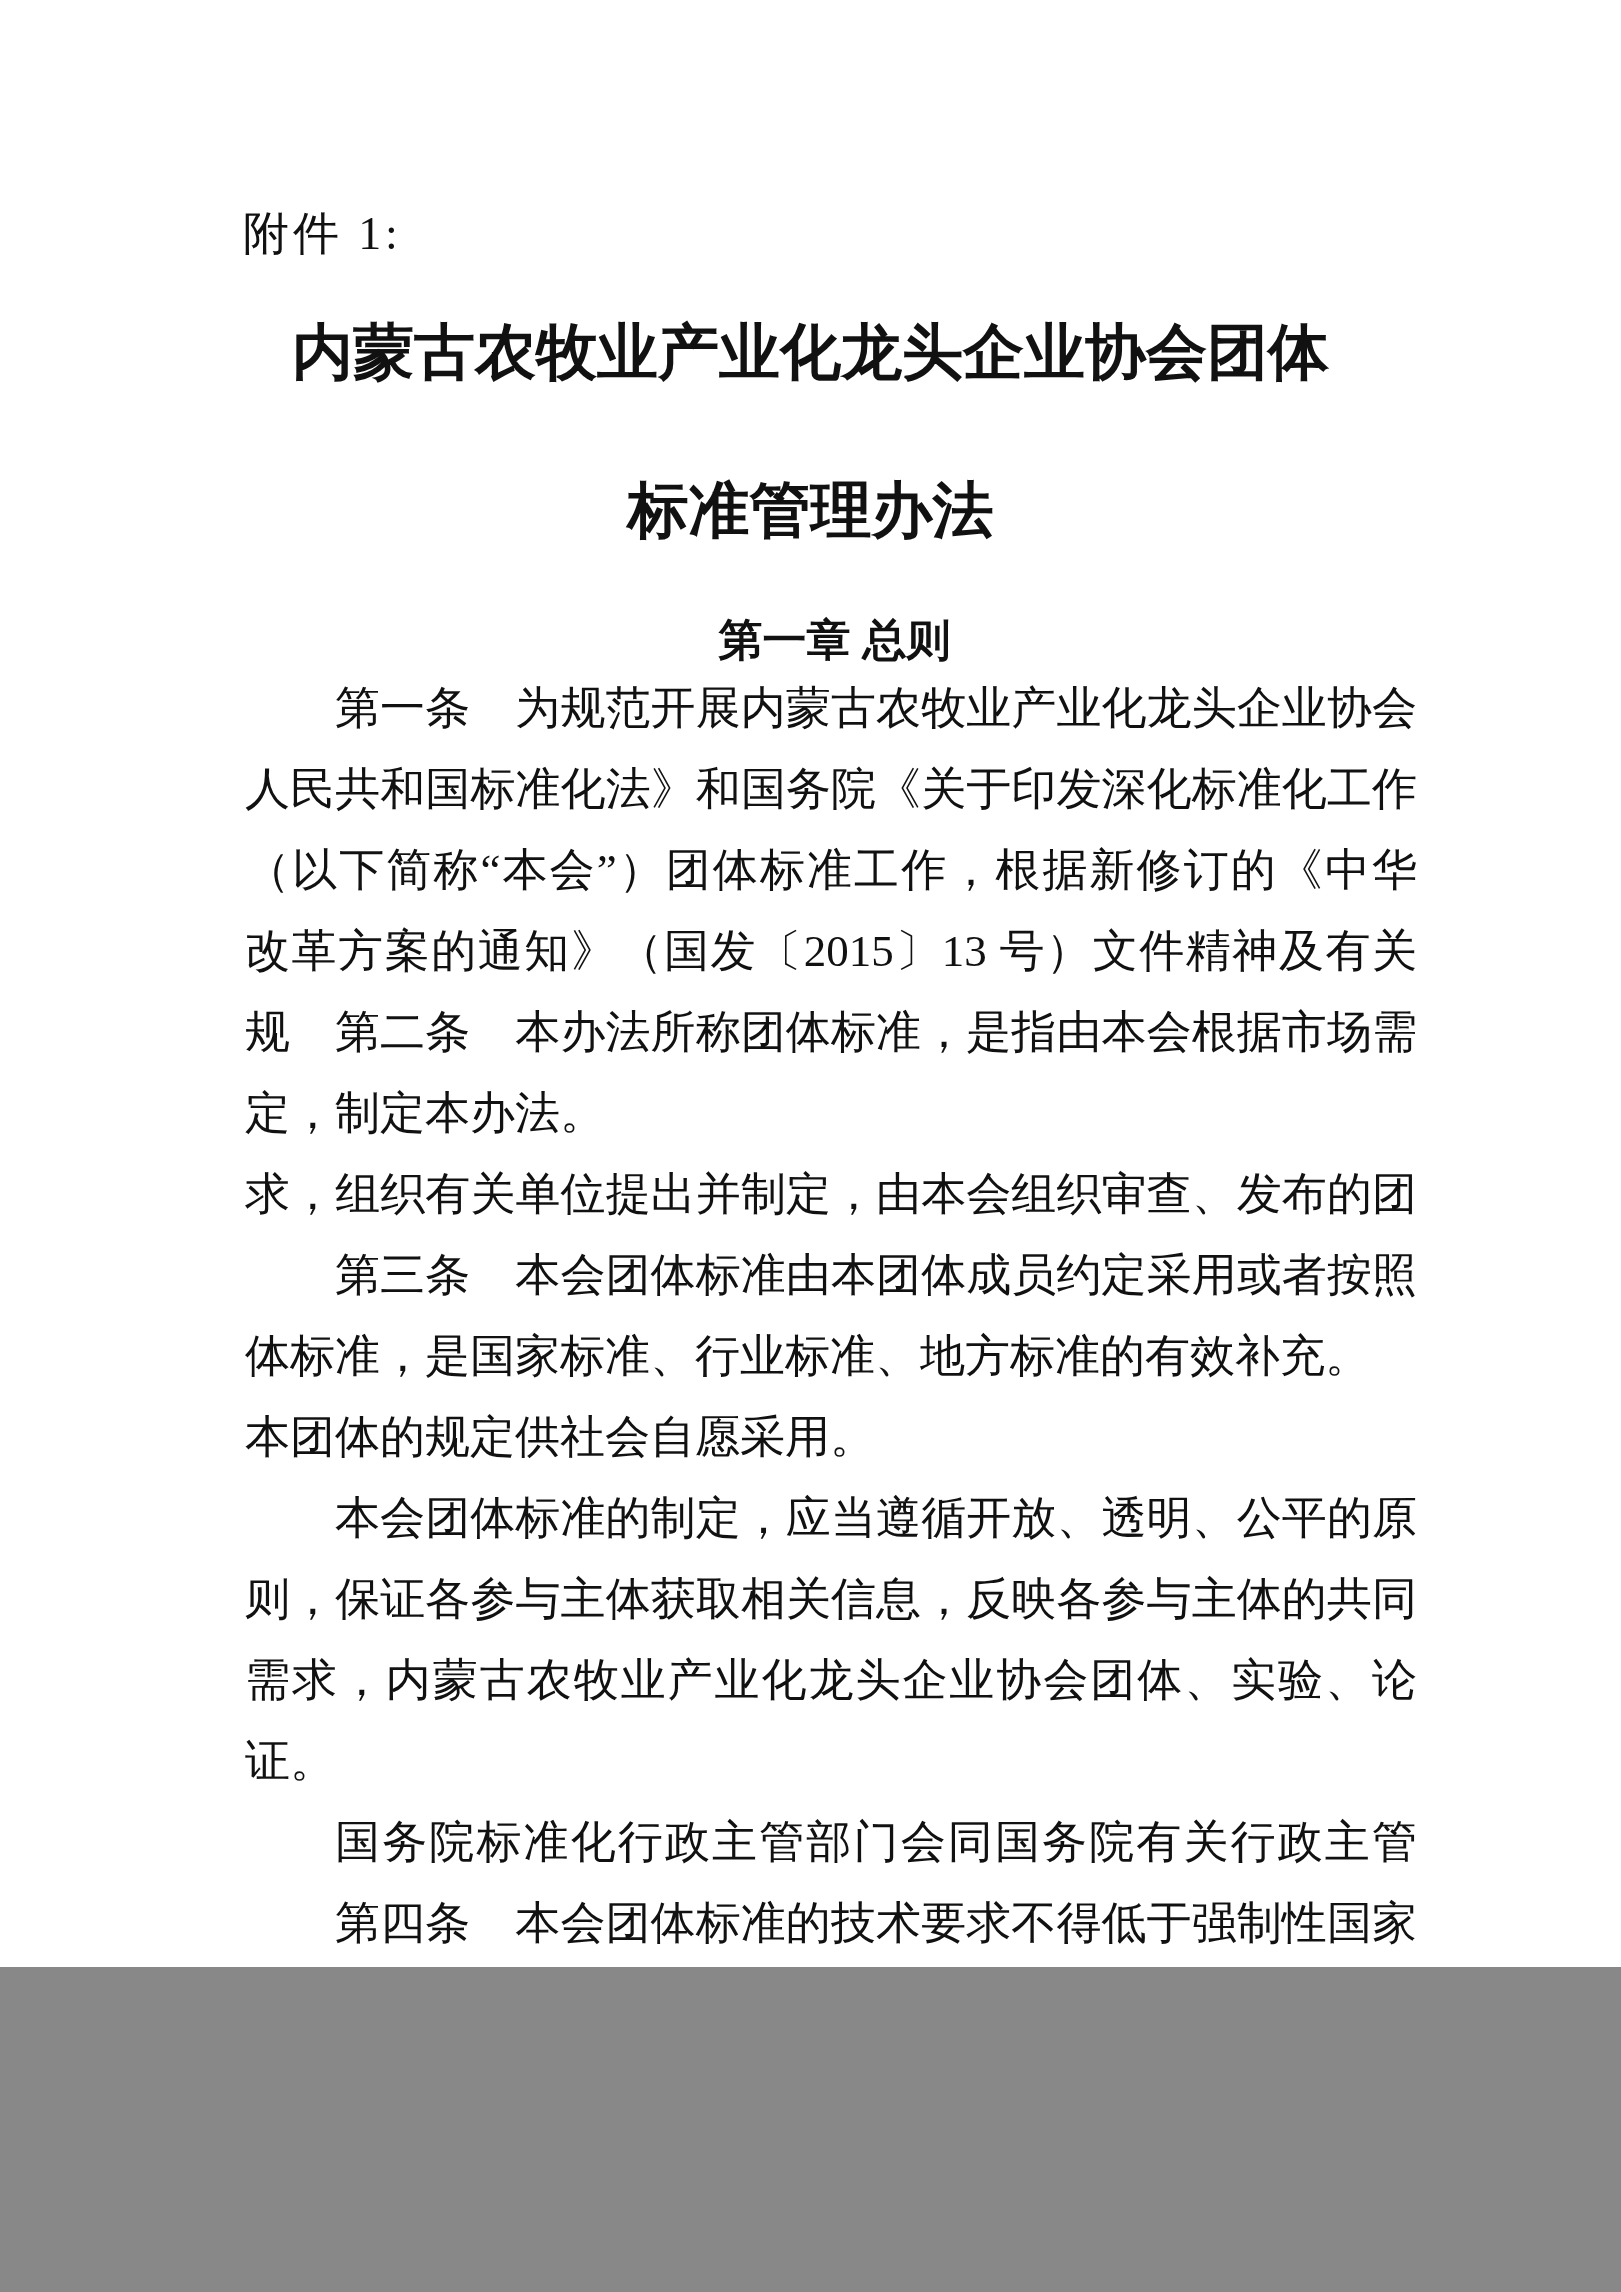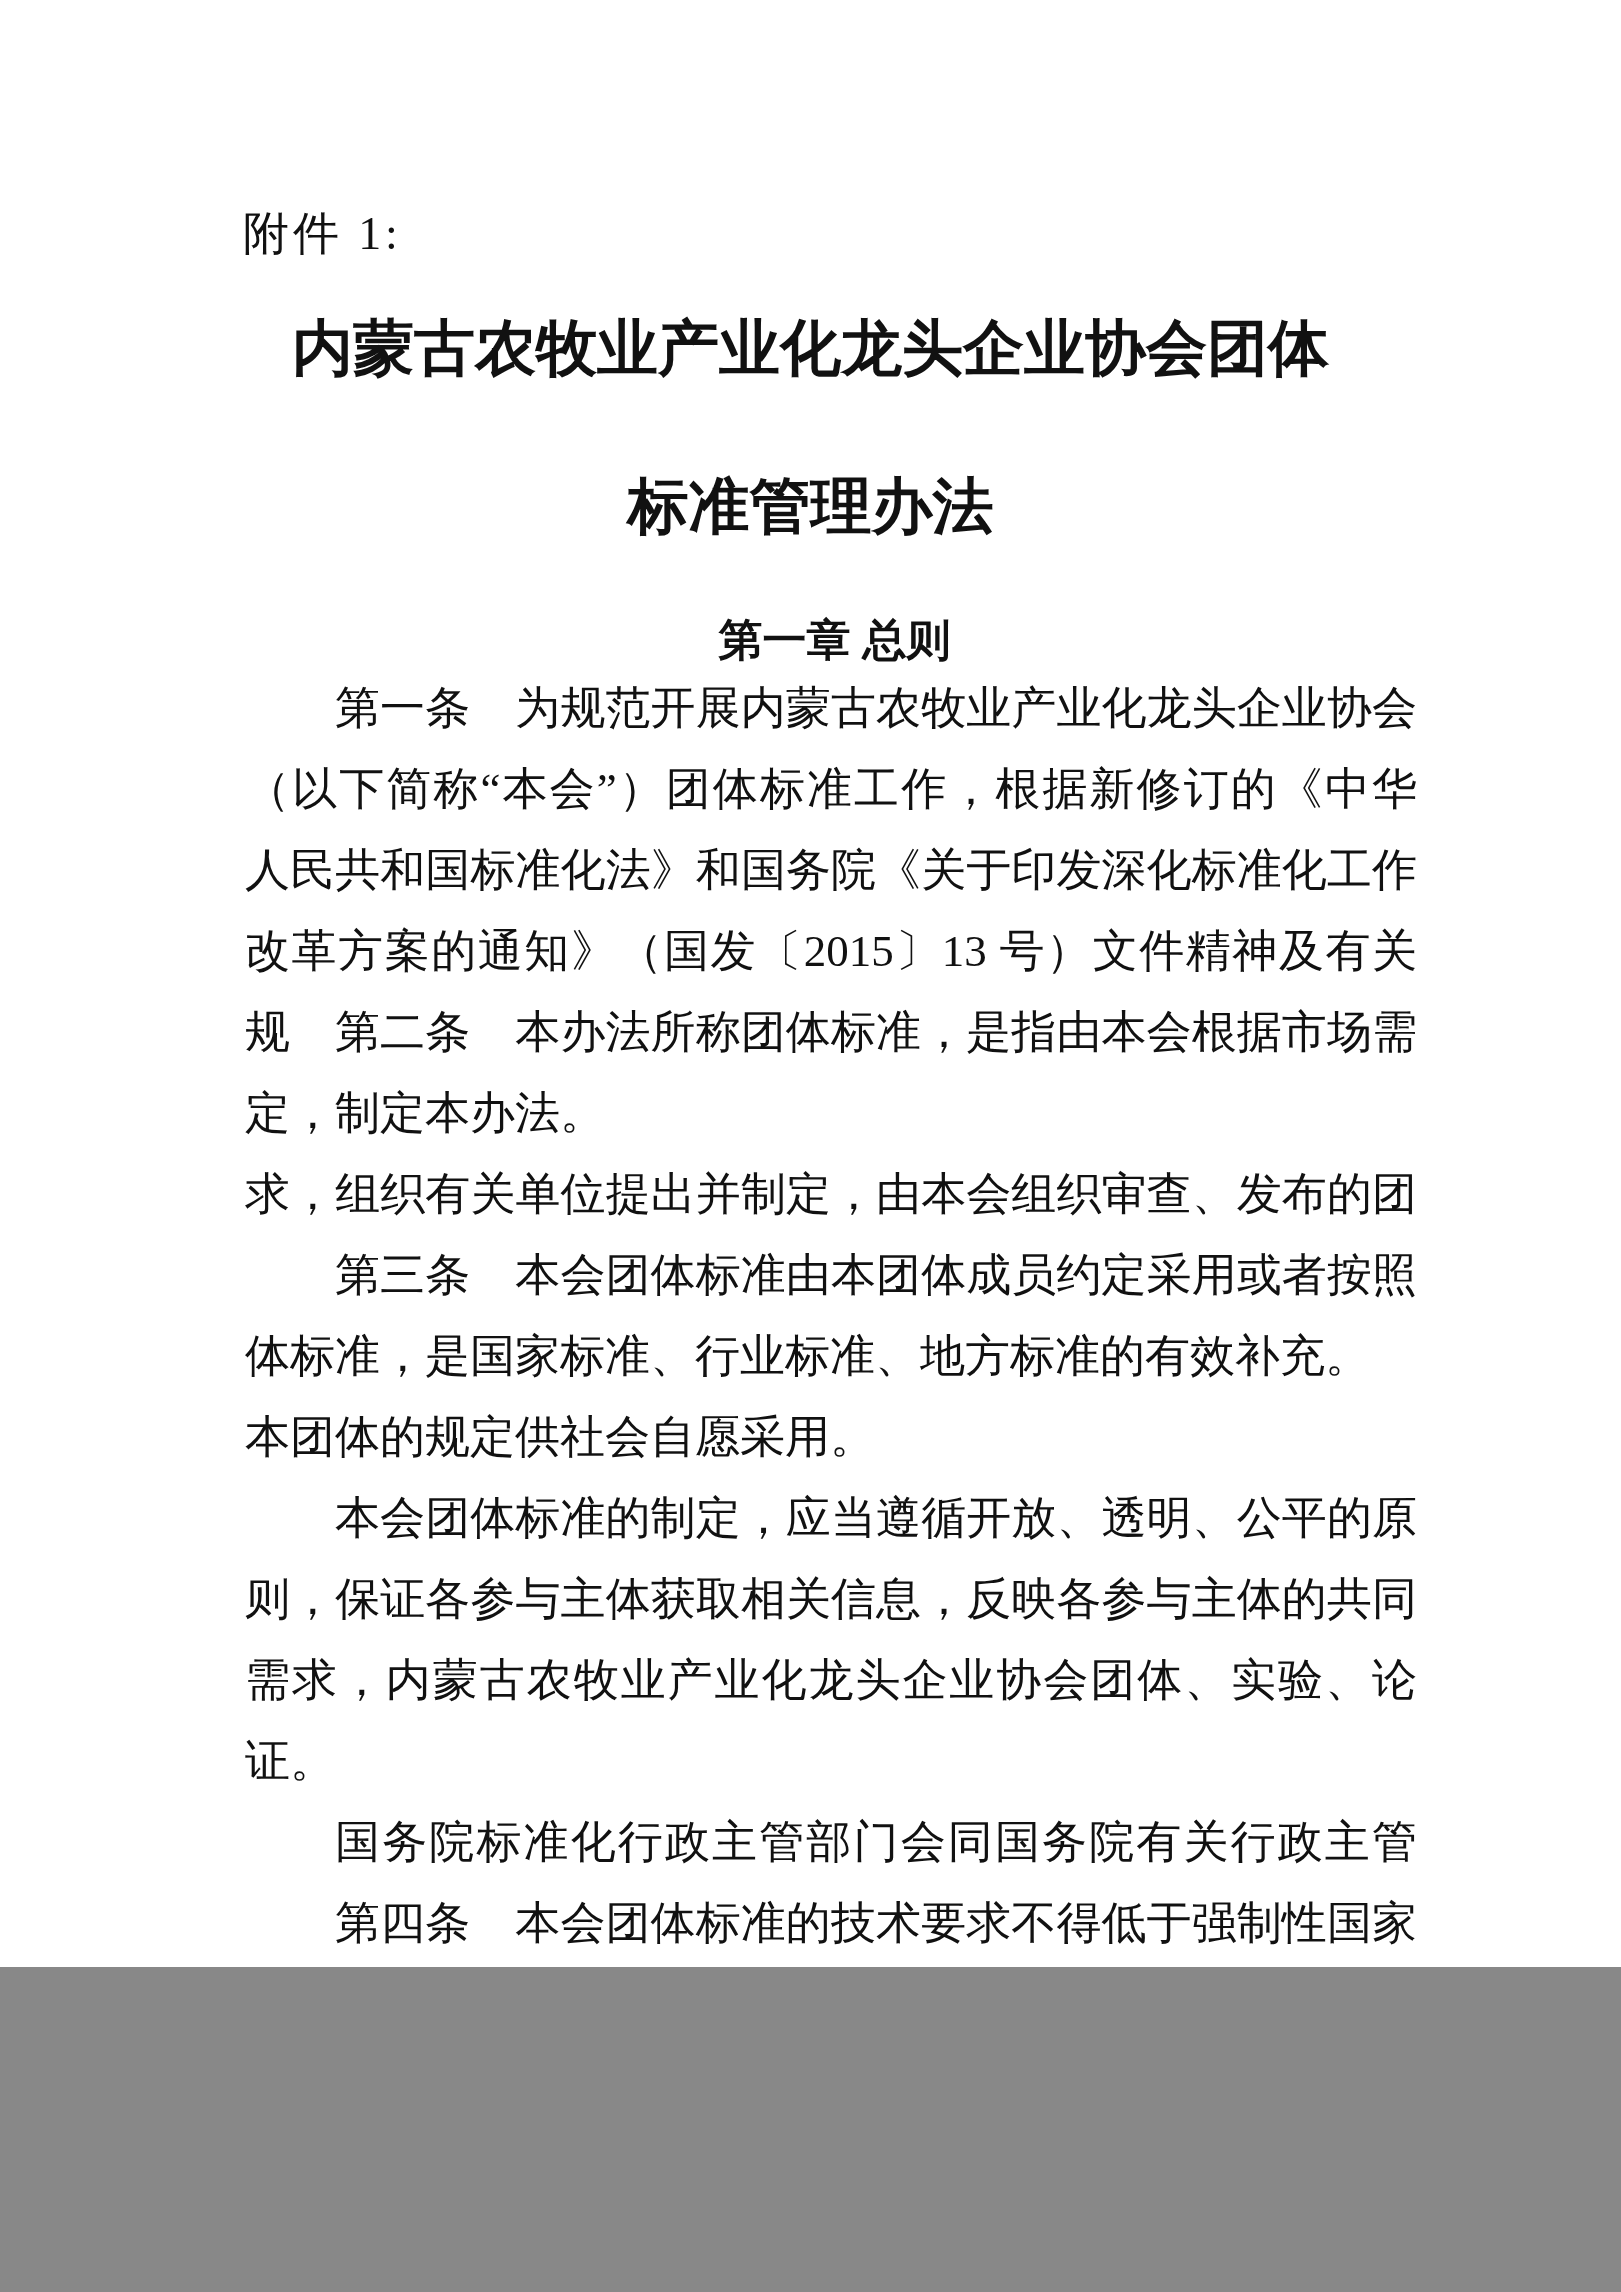--- a/index.html
+++ b/index.html
@@ -24,21 +24,21 @@
     font-size: 46px;
     line-height: 51px;
     letter-spacing: 3.9px;
     white-space: nowrap;
   }
   .title-line {
     position: absolute;
     left: 0;
     width: 100%;
     text-align: center;
-    font-family: Liberation Mono, monospace;
+    font-family: Liberation Sans, sans-serif;
     font-weight: 900;
     font-size: 61px;
     line-height: 65px;
     letter-spacing: 0px;
     white-space: nowrap;
   }
   .title-line-1 { top: 320px; }
   .title-line-2 { top: 478px; text-align: center; }
   .chapter {
     position: absolute;
@@ -96,22 +96,22 @@
 
   <div>
     <div class="title-line title-line-1">内蒙古农牧业产业化龙头企业协会团体</div>
     <div class="title-line title-line-2">标准管理办法</div>
   </div>
 
   <div class="chapter">第一章 总则</div>
 
   <div class="body-text" id="body-lines">
       <div class="line indent justify">第一条　为规范开展内蒙古农牧业产业化龙头企业协会</div>
+      <div class="line justify">人民共和国标准化法》和国务院《关于印发深化标准化工作</div>
       <div class="line justify">（以下简称“本会”）团体标准工作，根据新修订的《中华</div>
-      <div class="line justify">人民共和国标准化法》和国务院《关于印发深化标准化工作</div>
       <div class="line justify">改革方案的通知》（国发〔2015〕13 号）文件精神及有关规</div>
       <div class="line indent justify">第二条　本办法所称团体标准，是指由本会根据市场需</div>
       <div class="line">定，制定本办法。</div>
       <div class="line justify">求，组织有关单位提出并制定，由本会组织审查、发布的团</div>
       <div class="line indent justify">第三条　本会团体标准由本团体成员约定采用或者按照</div>
       <div class="line">体标准，是国家标准、行业标准、地方标准的有效补充。</div>
       <div class="line">本团体的规定供社会自愿采用。</div>
       <div class="line indent justify">本会团体标准的制定，应当遵循开放、透明、公平的原</div>
       <div class="line justify">则，保证各参与主体获取相关信息，反映各参与主体的共同</div>
       <div class="line justify">需求，内蒙古农牧业产业化龙头企业协会团体、实验、论</div>

